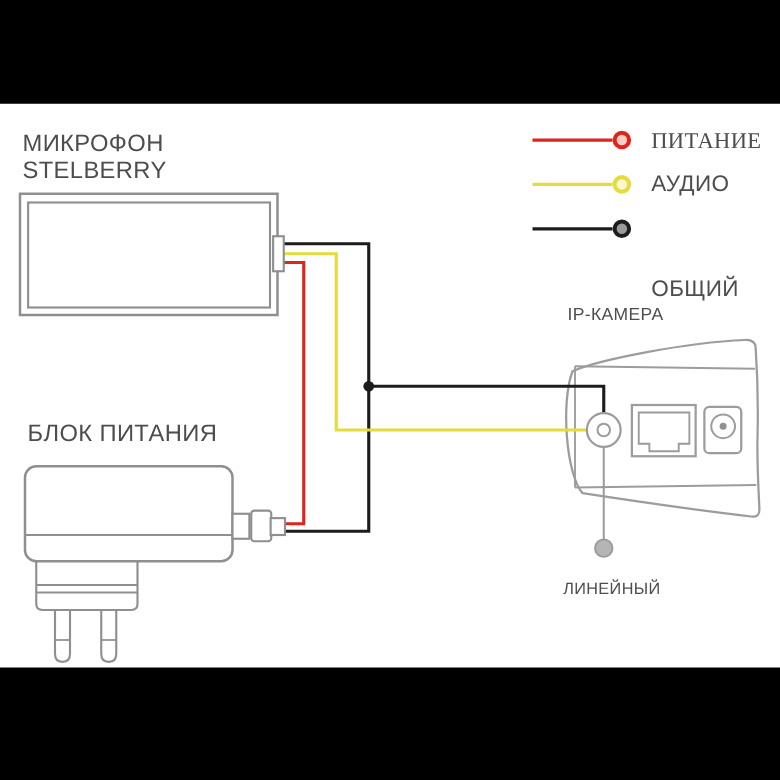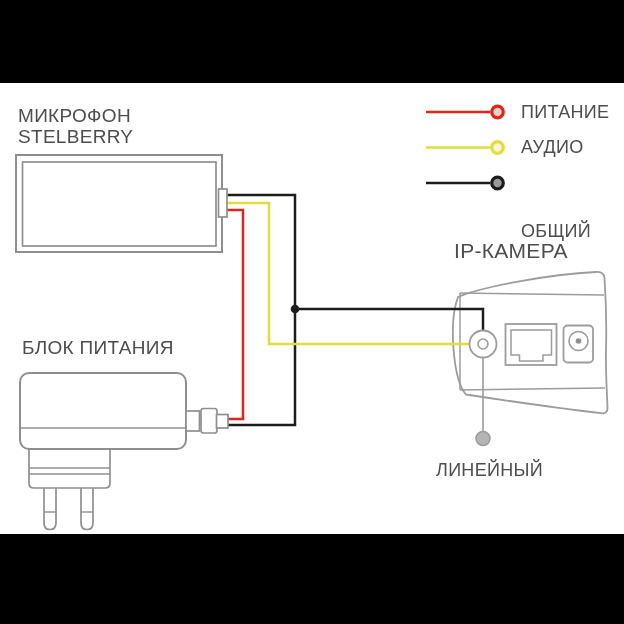--- a/index.html
+++ b/index.html
@@ -13,24 +13,24 @@
   svg.diagram { position:absolute; left:0; top:0; }
   .outline { fill:none; stroke:#8f8f8f; }
   .outline-cam { fill:none; stroke:#9c9c9c; }
   .whitefill { fill:#ffffff; }
   .lbl {
     position:absolute; color:#4d4d4d; white-space:nowrap;
     letter-spacing:0.3px;
   }
   .lbl-mic { left:18px; top:105px; font-size:19px; line-height:21px; }
   .lbl-psu { left:22px; top:337px; font-size:19px; line-height:21px; }
-  .lbl-cam { left:454px; top:241px; font-size:21px; line-height:20px; }
-  .lbl-audioin { left:424px; top:460px; width:131px; text-align:center; font-size:18px; line-height:21px; white-space:nowrap; }
+  .lbl-cam { left:454px; top:241px; font-size:14px; line-height:20px; }
+  .lbl-audioin { left:424px; top:460px; width:131px; text-align:center; font-size:13px; line-height:21px; white-space:nowrap; }
   .lbl-legend { font-size:18px; line-height:20px; left:521px; }
-  .lbl-legend.r1 { top:102px; }
+  .lbl-legend.r1 { top:102px;font-family:Liberation Serif, serif; }
   .lbl-legend.r2 { top:137px;text-align:right; }
   .lbl-legend.r3 { top:173px;margin-top:48px; }
 </style>
 </head>
 <body>
 
 <div class="stage">
 
   <div class="letterbox top"></div>
   <div class="letterbox bottom"></div>

